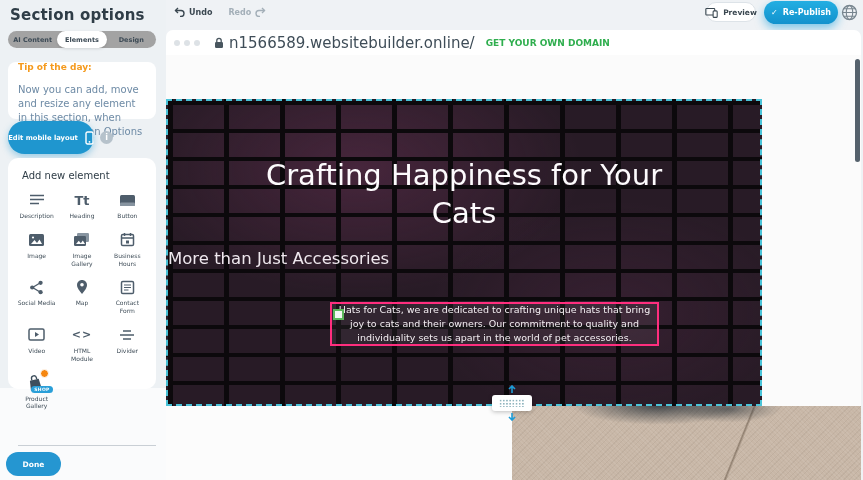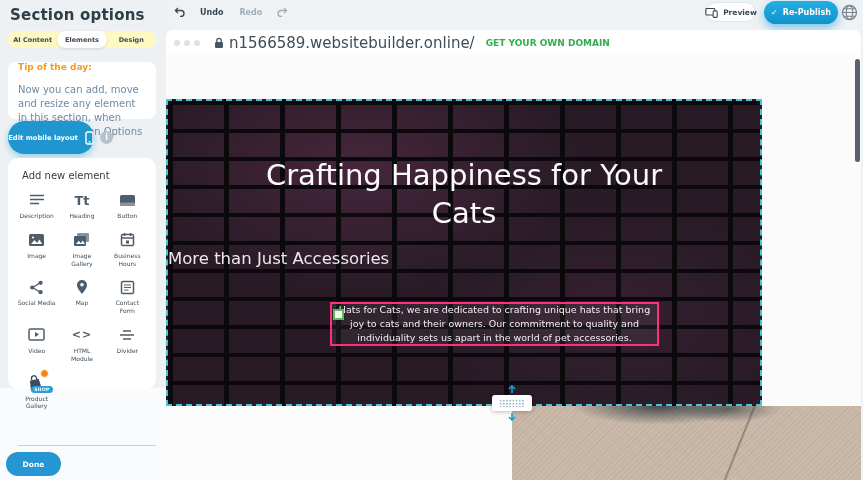--- a/index.html
+++ b/index.html
@@ -3,31 +3,31 @@
 <meta charset="utf-8">
 <style>
   * { margin:0; padding:0; box-sizing:border-box; }
   html,body { background:#dfe4e8; font-family:"DejaVu Sans", "Liberation Sans", sans-serif; }
   #stage { position:relative; width:863px; height:480px; background:#eff2f5; overflow:hidden; }
 
   
   .topbar { position:absolute; left:0; top:0; width:863px; height:30px; background:#eff2f5; }
   .app-title { position:absolute; left:10px; top:6px; font-size:15px; font-weight:bold; color:#2f3d47; letter-spacing:.2px; }
   .undo-redo { position:absolute; left:174px; top:7px; display:flex; align-items:center; gap:16px; }
-  .ur-btn { display:flex; align-items:center; gap:15px; font-size:8px; font-weight:bold; color:#3a4750; cursor:pointer;text-align:right; }
+  .ur-btn { display:flex; align-items:center; gap:4px; font-size:8px; font-weight:bold; color:#3a4750; cursor:pointer;text-align:right; }
   .ur-btn.disabled { color:#a3afb8; }
   .pill-btn { position:absolute; display:flex; align-items:center; justify-content:center; gap:5px; border-radius:13px; cursor:pointer; }
   .preview-btn { right:107px; top:2px; width:50px; height:20px; background:#fff; border:1px solid #dde3e8; font-size:7.5px; font-weight:bold; color:#3a4750; }
   .republish-btn { right:25px; top:1px; width:74px; height:23px; background:linear-gradient(180deg,#23aee2,#1292cd); color:#fff; font-size:8px; font-weight:bold; box-shadow:0 4px 10px rgba(25,160,220,.55); }
   .globe-btn { position:absolute; right:5px; top:4px; width:17px; height:17px; cursor:pointer; }
 
   
   .sidebar { position:absolute; left:0; top:0; width:166px; height:480px; background:#edf1f4; }
   .sidebar-bottom-bg { position:absolute; left:0; top:388px; width:166px; height:92px; background:#fafbfc; }
-  .tabs { position:absolute; left:8px; top:31px; width:148px; height:17px; background:#fef9c3; border-radius:9px; display:flex; }
+  .tabs { position:absolute; left:8px; top:31px; width:148px; height:17px; background:#a3a3a3; border-radius:9px; display:flex; }
   .tab { flex:1; display:flex; align-items:center; justify-content:center; font-size:6.5px; font-weight:bold; color:#3c4a55; border-radius:9px; cursor:pointer; }
   .tab.active { background:#fff; box-shadow:0 1px 3px rgba(0,0,0,.12); }
   .tip-card { position:absolute; left:8px; top:62px; width:148px; height:57px; background:#fff; border-radius:8px; padding:0 10px; }
   .tip-title { font-size:9px; font-weight:bold; color:#f59a1d; }
   .tip-body { margin-top:11px; font-size:10px; line-height:1.4; color:#6d8aa5; }
   .edit-mobile-btn { position:absolute; left:8px; top:121px; width:86px; height:33px; background:#1f96cf; border-radius:17px; display:flex; align-items:center; justify-content:center; gap:7px; color:#fff; font-size:6.8px; font-weight:bold; cursor:pointer; box-shadow:0 3px 7px rgba(31,150,207,.4); }
   .info-btn { position:absolute; left:100px; top:131px; width:13px; height:13px; border-radius:50%; background:#b6c2cb; color:#fff; font-size:8px; font-weight:bold; display:flex; align-items:center; justify-content:center; cursor:pointer; }
   .add-panel { position:absolute; left:8px; top:158px; width:148px; height:231px; background:#fff; border-radius:10px; padding:12px 6px 0 6px; }
   .add-title { font-size:10px; color:#2f3d47; padding-left:8px; }
   .el-grid { margin-top:10px; display:grid; grid-template-columns:repeat(3,1fr); row-gap:11px; }

